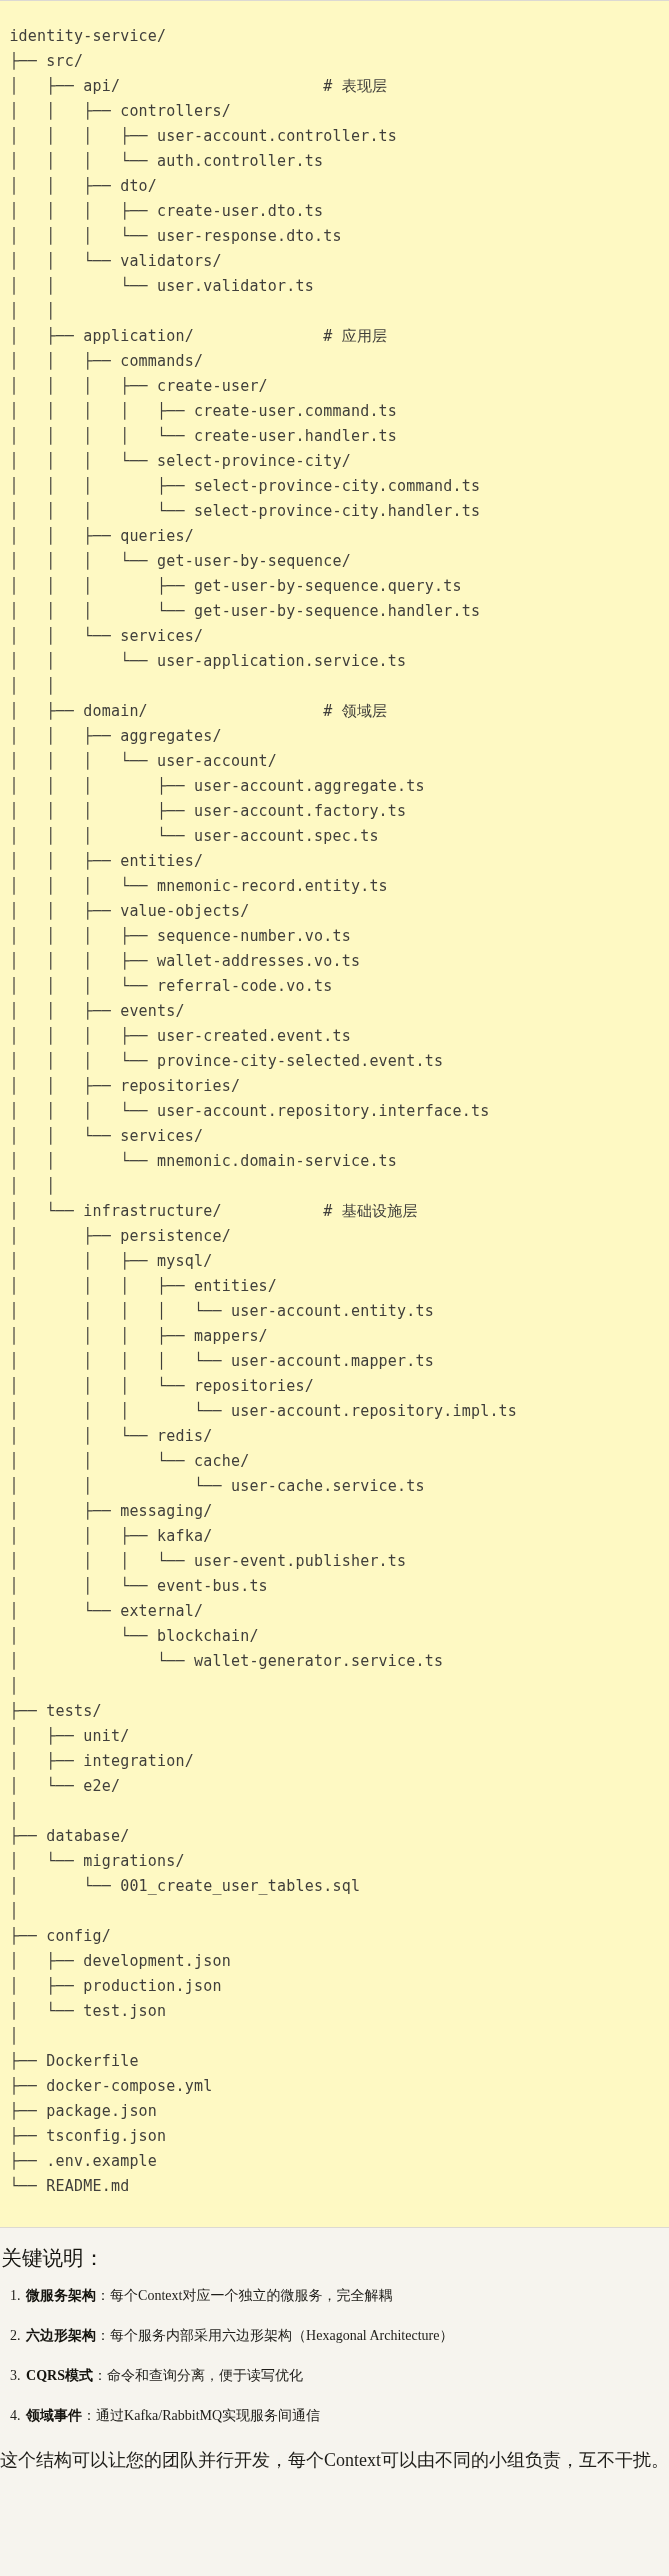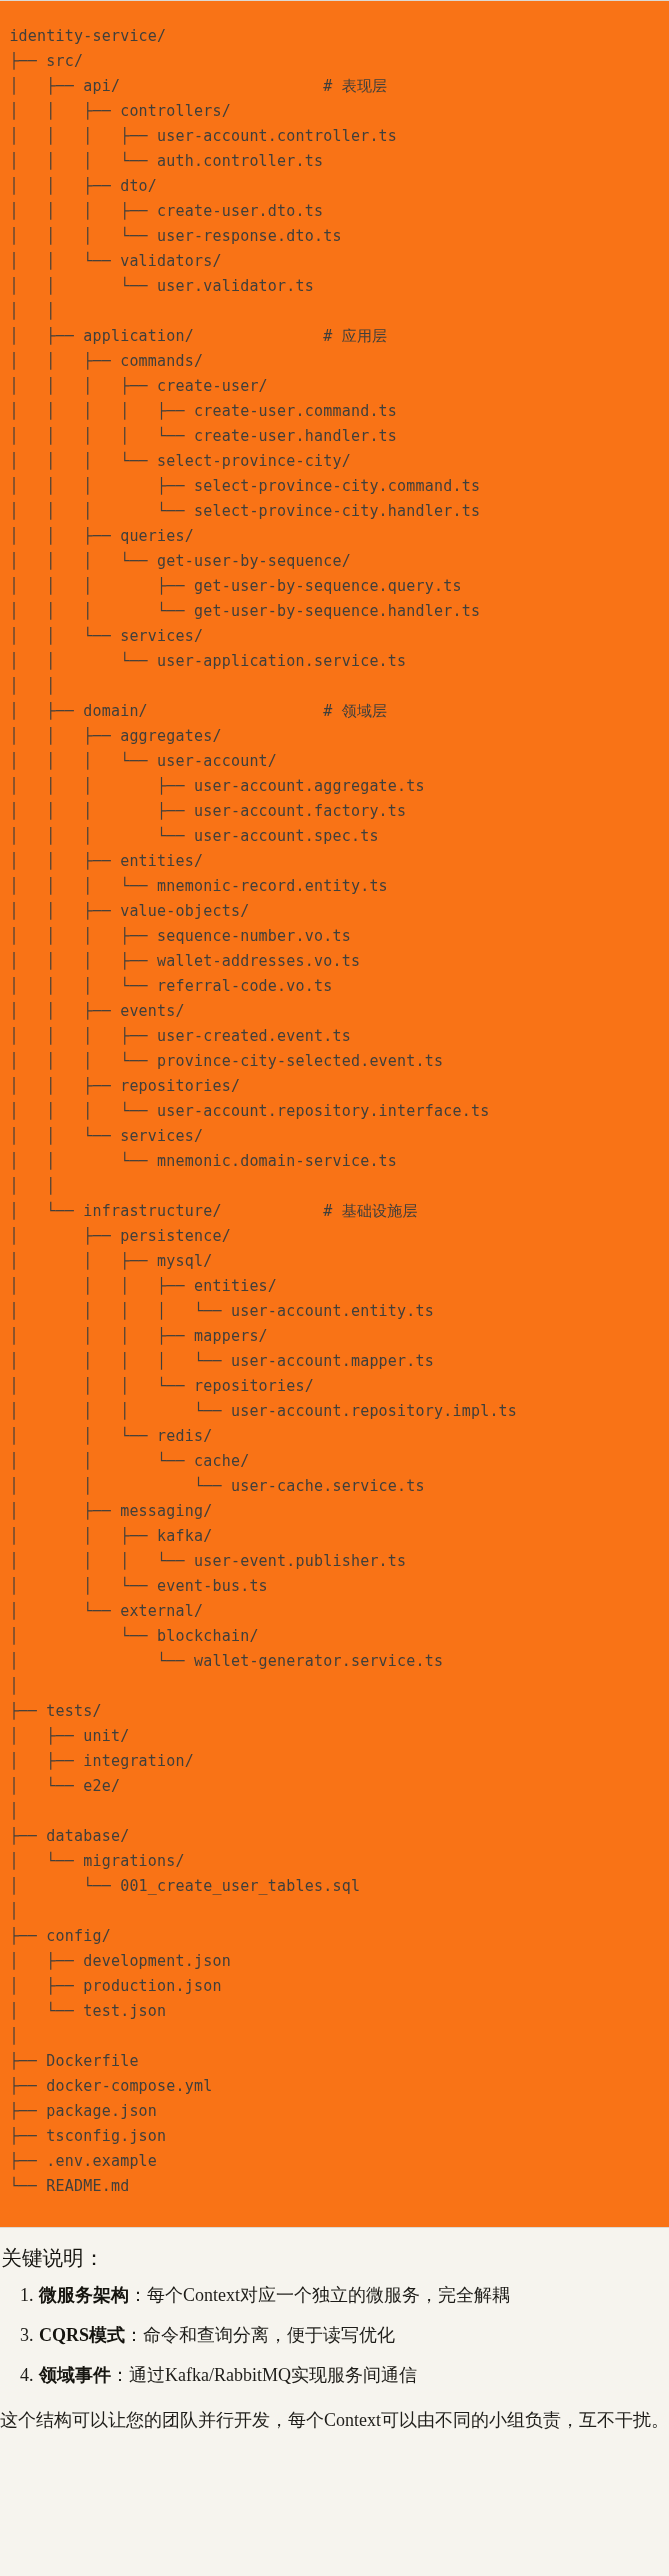--- a/index.html
+++ b/index.html
@@ -18,21 +18,21 @@
   }
   .msg-title {
     font-size: 21px;
     font-weight: 700;
     line-height: 29px;
     margin: 7.5px 0 9.4px 1.3px;
     color: #15140f;
     letter-spacing: 0.1px;
   }
   .code-block {
-    background: #f97316;
+    background: #fef9c3;
     border-top: 0.6px solid #dcd9d3;
     border-bottom: 0.6px solid #dcd9d3;
     padding: 23px 0 27.5px 9.4px;
     width: 100%;
     box-sizing: border-box;
     overflow: hidden;
   }
   .code-block pre {
     margin: 0;
     font-family: "DejaVu Sans Mono", "Liberation Mono", monospace;
@@ -43,24 +43,24 @@
     white-space: pre;
   }
   .notes-title {
     font-size: 20.6px;
     font-weight: 400;
     line-height: 27.5px;
     margin: 17.5px 0 0 1.3px;
     color: #15140f;
   }
   .note {
-    font-size: 18px;
+    font-size: 14px;
     line-height: 19.4px;
     margin: 0 0 20.6px 0;
-    padding-left: 20px;
+    padding-left: 10px;
   }
   .note:first-of-type {
     margin-top: 13.8px;
   }
   .note .num {
     margin-right: 5.6px;
   }
   .note strong {
     font-weight: 700;
     color: #15140f;
@@ -166,20 +166,23 @@
 ├── .env.example
 └── README.md</pre>
   </div>
 
   <h2 class="notes-title">关键说明：</h2>
 
   <p class="note">
     <span class="num">1.</span><strong>微服务架构</strong><span>：每个Context对应一个独立的微服务，完全解耦</span>
   </p>
 
+  <p class="note">
+    <span class="num">2.</span><strong>六边形架构</strong><span>：每个服务内部采用六边形架构（Hexagonal Architecture）</span>
+  </p>
 
   <p class="note">
     <span class="num">3.</span><strong>CQRS模式</strong><span>：命令和查询分离，便于读写优化</span>
   </p>
 
   <p class="note">
     <span class="num">4.</span><strong>领域事件</strong><span>：通过Kafka/RabbitMQ实现服务间通信</span>
   </p>
 
 

